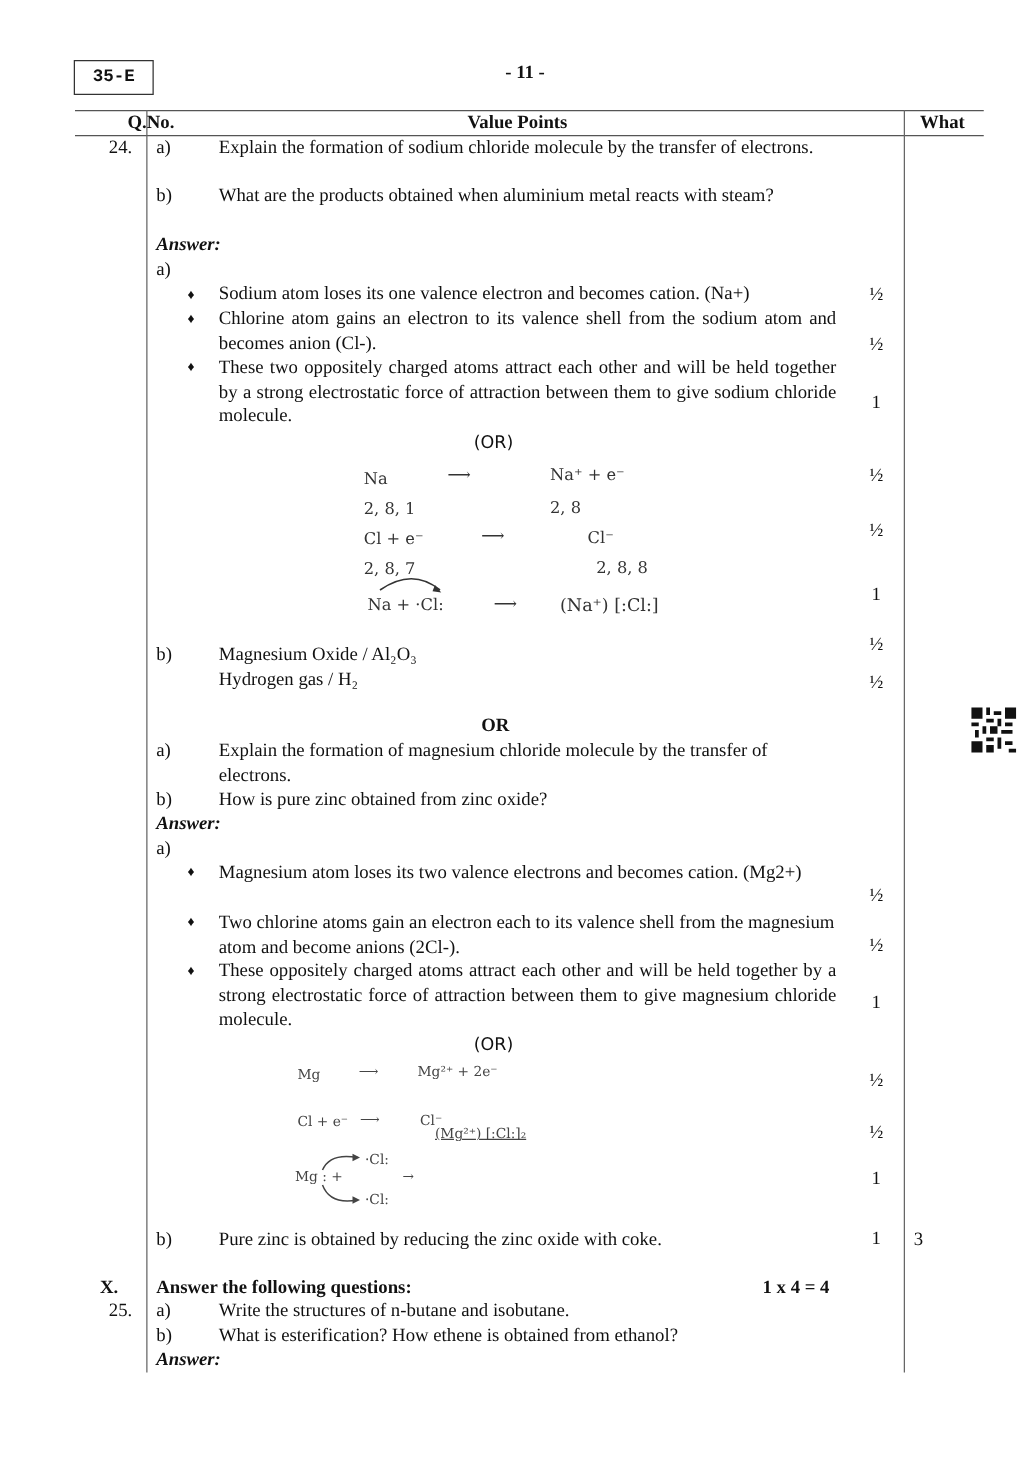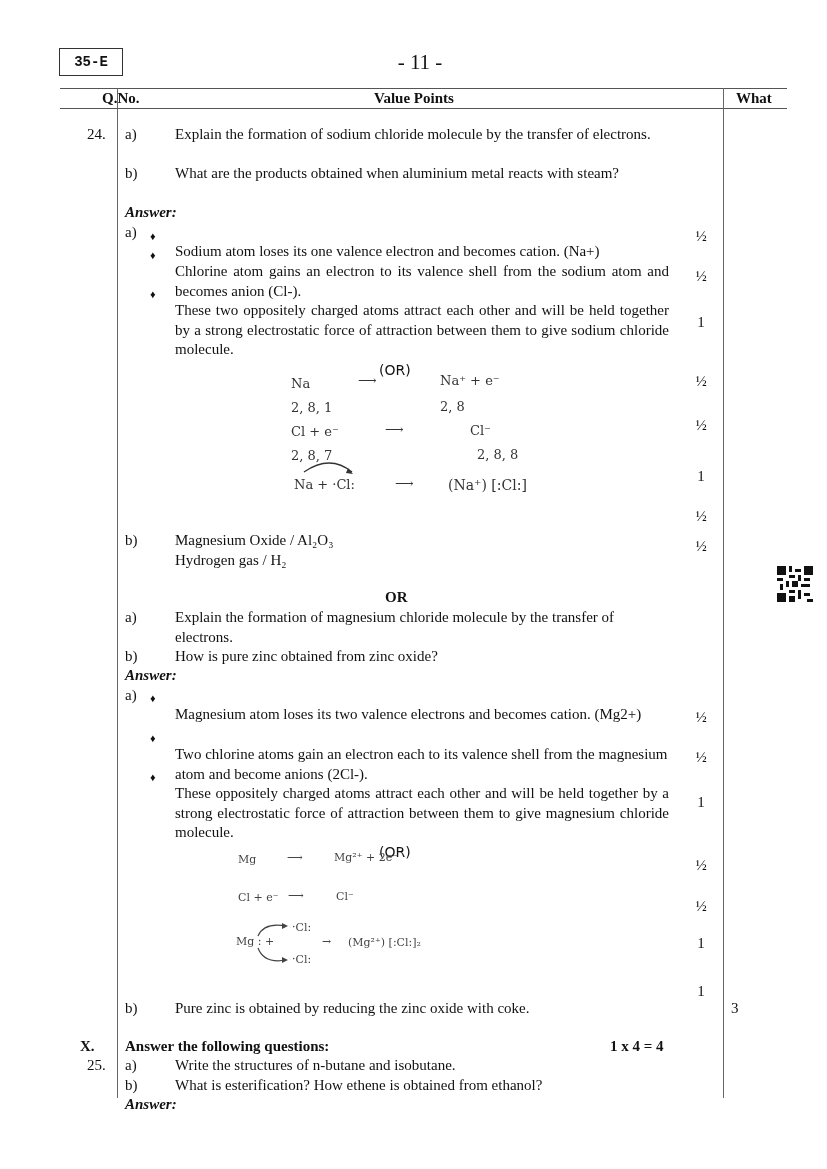--- a/index.html
+++ b/index.html
@@ -2,25 +2,25 @@
 <html><head>
 <meta charset="utf-8">
 <style>
   html, body { margin:0; padding:0; background:#fff; }
   body { width:827px; height:1169px; position:relative; overflow:hidden;
          font-family:"Liberation Serif", "DejaVu Serif", serif; color:#111; }
   .abs { position:absolute; }
   .code-box { left:59px; top:48px; width:62px; height:26px; border:1.3px solid #333;
               font-family:"Liberation Mono","DejaVu Sans Mono",monospace; font-weight:bold;
               font-size:14px; display:flex; align-items:center; justify-content:center; }
-  .page-no { left:380px; top:50px; width:80px; text-align:center; font-weight:normal; font-size:21px; }
+  .page-no { left:380px; top:50px; width:80px; text-align:center; font-weight:bold; font-size:15px; }
   .hline { position:absolute; height:0; border-top:1.2px solid #555; }
   .vline { position:absolute; width:0; border-left:1.2px solid #666; }
   .hdr { position:absolute; top:90px; font-weight:bold; font-size:15px; }
-  .t { position:absolute; font-size:15px; line-height:19.5px; white-space:nowrap;margin-top:16px; }
+  .t { position:absolute; font-size:15px; line-height:19.5px; white-space:nowrap; }
   .wrap { white-space:normal; }
   .b { font-weight:bold; }
   .i { font-style:italic; font-weight:bold; }
   .mark { position:absolute; font-size:15px; width:30px; text-align:center; }
   .diamond { position:absolute; font-size:11px; }
   .eq { position:absolute; font-family:"DejaVu Serif", serif; font-size:13px; color:#333; white-space:nowrap; }
   .eq.sm { font-size:11px; color:#444; }
   .qr { left:777px; top:565px; width:36px; height:38px; }
 </style>
 </head>
@@ -128,21 +128,21 @@
 <svg class="abs" style="left:250px; top:918px;" width="42" height="52">
   <path d="M8 18 Q 14 4 36 8" fill="none" stroke="#444" stroke-width="1.2"></path>
   <path d="M32 5 L38 8 L32 11 Z" fill="#444"></path>
   <path d="M8 30 Q 14 46 36 42" fill="none" stroke="#444" stroke-width="1.2"></path>
   <path d="M32 39 L38 42 L32 45 Z" fill="#444"></path>
 </svg>
 <div class="eq sm" style="left:292px; top:921px;">·Cl:</div>
 <div class="eq sm" style="left:292px; top:953px;">·Cl:</div>
 <div class="eq sm" style="left:236px; top:935px;">Mg : +</div>
 <div class="eq sm" style="left:322px; top:935px;">→</div>
-<div class="eq sm" style="left:348px; top:936px;">(Mg²⁺) [:Cl:]₂</div>
+<div class="eq sm" style="left:348px; top:900px;text-decoration:underline;">(Mg²⁺) [:Cl:]₂</div>
 <div class="mark" style="left:686px; top:935px;">1</div>
 
 <div class="t" style="left:125px; top:983px;">b)</div>
 <div class="t" style="left:175px; top:983px;">Pure zinc is obtained by reducing the zinc oxide with coke.</div>
 <div class="mark" style="left:686px; top:983px;">1</div>
 <div class="t" style="left:731px; top:983px;">3</div>
 
 <div class="t b" style="left:80px; top:1021px;">X.</div>
 <div class="t b" style="left:125px; top:1021px;">Answer the following questions:</div>
 <div class="t b" style="left:610px; top:1021px;">1 x 4 = 4</div>

